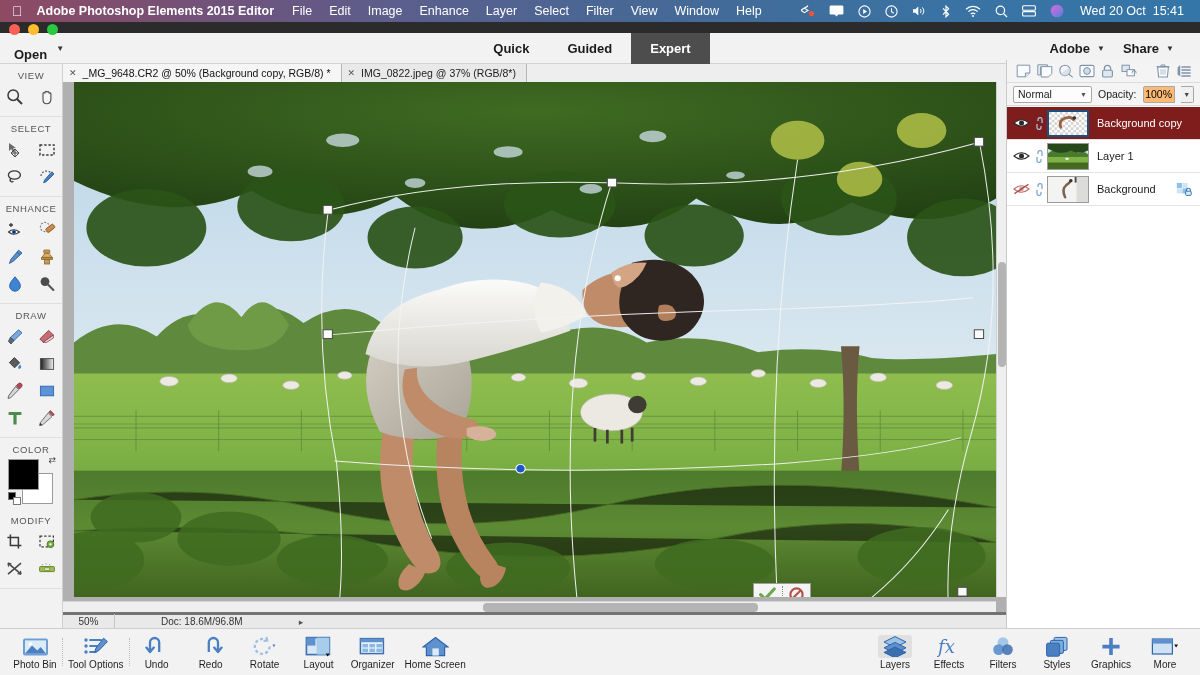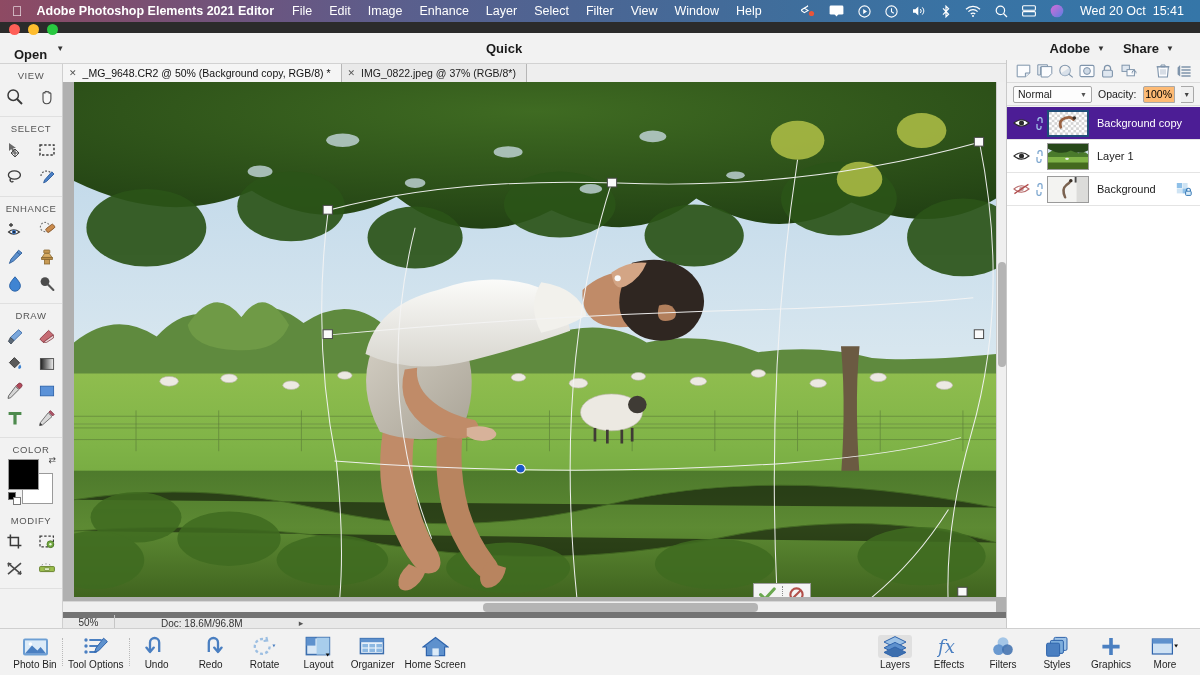--- a/index.html
+++ b/index.html
@@ -33,21 +33,21 @@
   .t-red { background: #ff5f57; } .t-yel { background: #febc2e; } .t-grn { background: #28c840; }
 
   
   .openbar {
     position: absolute; left: 0; top: 33px; width: 1200px; height: 31px;
     background: #f2f2f2; border-bottom: 1px solid #d2d2d2;
     display: flex; align-items: center;
   }
   .openbar .open-btn { margin-left: 14px; font-size: 13px; font-weight: bold; color: #1c1c1c; margin-top: 13px; }
   .openbar .caret { margin-left: 9px; font-size: 8px; color: #333; }
-  .modes { position: absolute; left: 0; right: 16px; margin: auto; width: 250px; display: flex; justify-content: flex-start; height: 31px; flex-direction: column;}
+  .modes { position: absolute; left: 0; right: 16px; margin: auto; width: 250px; display: flex; justify-content: center; height: 31px;}
   .mode { font-size: 13px; font-weight: bold; color: #1a1a1a; padding: 0 19px; height: 31px; line-height: 31px; }
   .mode.active { background: #4d4d4d; color: #fff; }
   .openbar .right-btns { margin-left: auto; display: flex; align-items: center; padding-right: 12px; }
   .openbar .right-btns span { font-size: 13px; font-weight: bold; color: #1c1c1c; margin-left: 4px; }
   .openbar .right-btns .caret2 { font-size: 8px; margin: 0 14px 0 7px; color: #333; }
 
   
   .toolpanel {
     position: absolute; left: 0; top: 64px; width: 63px; bottom: 47px;
     background: #f2f2f2; border-right: 1px solid #cfcfcf;
@@ -74,21 +74,21 @@
   .tabfill { flex: 1; background: #eeeeee; height: 18px; }
 
   
   .canvaswrap { position: absolute; left: 63px; top: 82px; right: 194px; bottom: 47px; background: #b0b0b0; }
   .canvasscroll { position: absolute; left: 11px; top: 0; right: 10px; bottom: 31px; overflow: hidden; background: #8f8f8f; }
   .photo { position: absolute; left: 0; top: 0; width: 100%; height: 100%; }
   .vscroll { position: absolute; right: 0; top: 0; width: 10px; bottom: 31px; background: #efefef; border-left: 1px solid #cfcfcf; }
   .vscroll .thumb { position: absolute; left: 1px; width: 8px; top: 180px; height: 105px; background: #b4b4b4; border-radius: 4px; }
   .hscroll { position: absolute; left: 0; right: 10px; bottom: 16px; height: 11px; background: #efefef; border-top: 1px solid #d6d6d6; }
   .hscroll .thumb { position: absolute; top: 1px; height: 9px; left: 420px; width: 275px; background: #b4b4b4; border-radius: 4px; }
-  .statusbar { position: absolute; left: 0; right: 0; bottom: 0; height: 16px; background: #e9e9e9; border-top: 6px solid #737373; display: flex; align-items: center; font-size: 10px; color: #333; }
+  .statusbar { position: absolute; left: 0; right: 0; bottom: 0; height: 16px; background: #e9e9e9; border-top: 3px solid #737373; display: flex; align-items: center; font-size: 10px; color: #333; }
   .statusbar .zoomfield { width: 52px; text-align: center; border-right: 1px solid #c6c6c6; height: 16px; line-height: 16px; }
   .statusbar .docinfo { padding-left: 46px; }
   .statusbar .arr { margin-left: 56px; font-size: 9px; color: #555; }
 
   
   .commitbox { position: absolute; left: 742px; top: 583px; width: 58px; height: 22px; background: #f4f4f4; border: 1px solid #9d9d9d; display: flex; align-items: center; z-index: 5; }
   .commitbox .half { flex: 1; display: flex; align-items: center; justify-content: center; }
   .commitbox .divider { width: 1px; height: 16px; border-left: 1px dotted #888; }
 
   
@@ -97,21 +97,21 @@
   .lp-toolbar .ic { width: 21px; height: 21px; display: flex; align-items: center; justify-content: center; }
   .lp-toolbar .spacer { flex: 1; }
   .lp-modes { height: 23px; display: flex; align-items: center; padding: 0 6px; gap: 6px; border-bottom: 1px solid #dcdcdc; }
   .blendsel { width: 88px; height: 17px; border: 1px solid #a8a8a8; background: #fdfdfd; border-radius: 2px; display: flex; align-items: center; padding: 0 4px; font-size: 10.5px; color: #1a1a1a; }
   .blendsel .c { margin-left: auto; font-size: 7px; color: #555; }
   .oplabel { font-size: 10.5px; color: #1a1a1a; }
   .opbox { width: 36px; height: 17px; border: 1px solid #a8a8a8; background: #fdba74; border-radius: 2px 0 0 2px; display: flex; align-items: center; justify-content: center; font-size: 10.5px; }
   .opcaret { width: 15px; height: 17px; border: 1px solid #a8a8a8; border-left: none; background: #f0f0f0; border-radius: 0 2px 2px 0; display: flex; align-items: center; justify-content: center; font-size: 7px; color: #444; }
   .layerlist { position: absolute; left: 0; right: 0; top: 47px; bottom: 0; background: #fff; }
   .layerrow { height: 33px; display: flex; align-items: center; border-bottom: 1px solid #e4e4e4; padding-left: 4px; }
-  .layerrow.sel { background: #4c1d95; }
+  .layerrow.sel { background: #7f1d1d; }
   .layerrow .eye { width: 20px; display: flex; justify-content: center; }
   .layerrow .link { width: 16px; display: flex; justify-content: center; }
   .thumbbox { width: 42px; height: 27px; border: 1px solid #9a9a9a; background: #fff; margin-right: 8px; position: relative; overflow: hidden; }
   .layerrow.sel .thumbbox { border: 2px solid #1f4e79; }
   .lname { font-size: 11px; color: #1a1a1a; }
   .layerrow.sel .lname { color: #fff; }
   .lockicon { margin-left: auto; margin-right: 8px; display: flex; }
 
   
   .taskbar { position: absolute; left: 0; bottom: 0; width: 1200px; height: 47px; background: #f2f2f2; border-top: 1px solid #cfcfcf; display: flex; align-items: center; }
@@ -123,21 +123,21 @@
   .tb-right { margin-left: auto; display: flex; align-items: center; padding-right: 8px; }
   .tb-item.boxed .ig { background: #e0e0e0; border-radius: 3px; padding: 1px 5px; }
 </style>
 </head>
 <body>
 
 <div id="app">
 
   <div class="macbar">
     <span class="apple"></span>
-    <span class="apptitle">Adobe Photoshop Elements 2021 Editor</span>
+    <span class="apptitle">Adobe Photoshop Elements 2015 Editor</span>
     <span class="mi">File</span>
     <span class="mi">Edit</span>
     <span class="mi">Image</span>
     <span class="mi">Enhance</span>
     <span class="mi">Layer</span>
     <span class="mi">Select</span>
     <span class="mi">Filter</span>
     <span class="mi">View</span>
     <span class="mi">Window</span>
     <span class="mi">Help</span>

